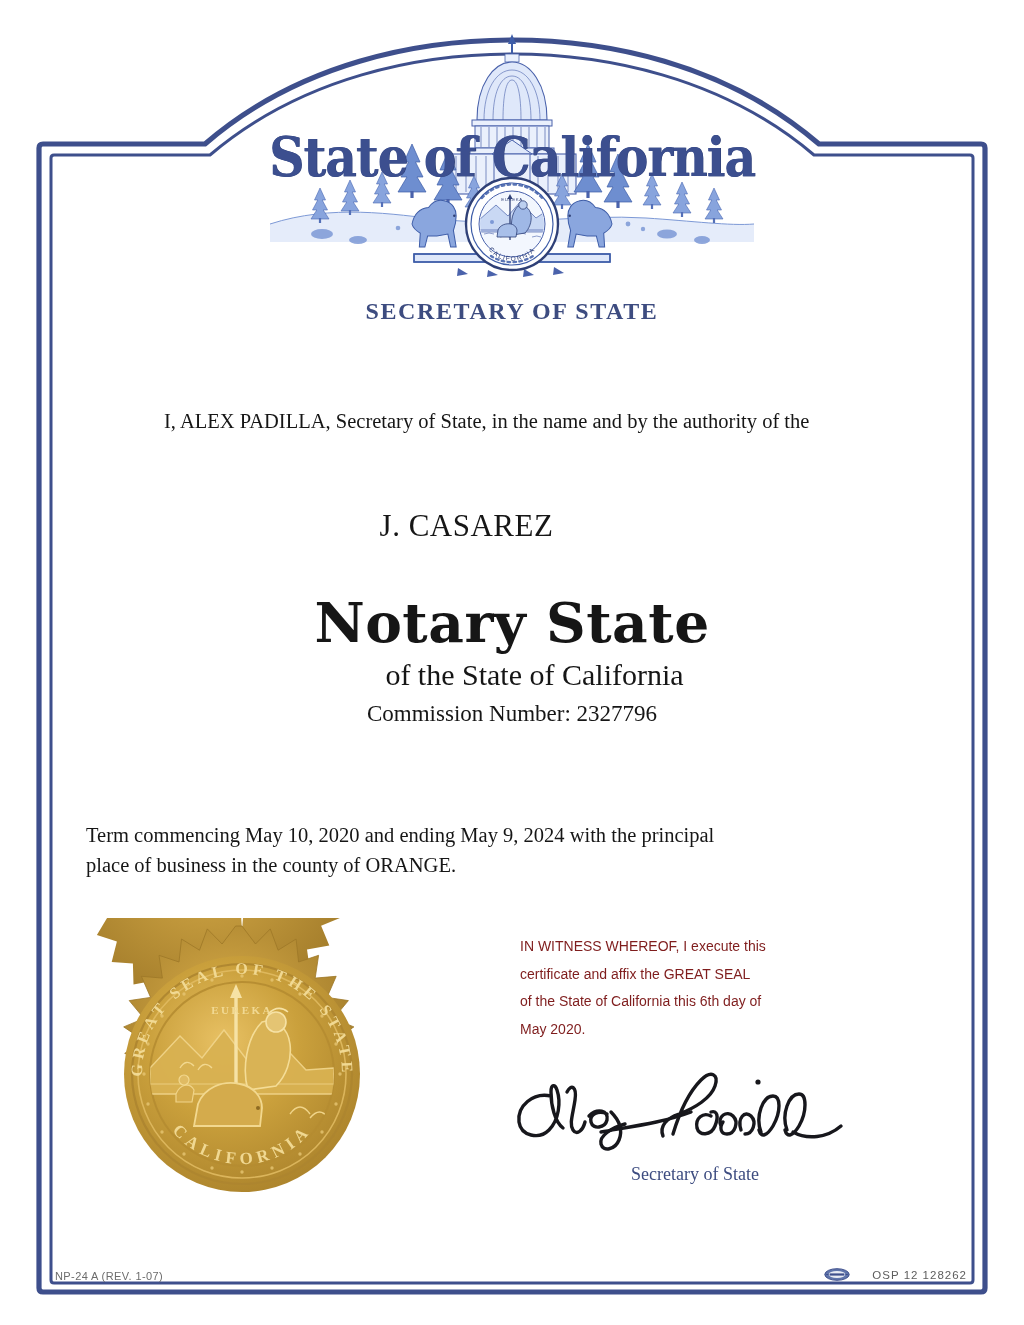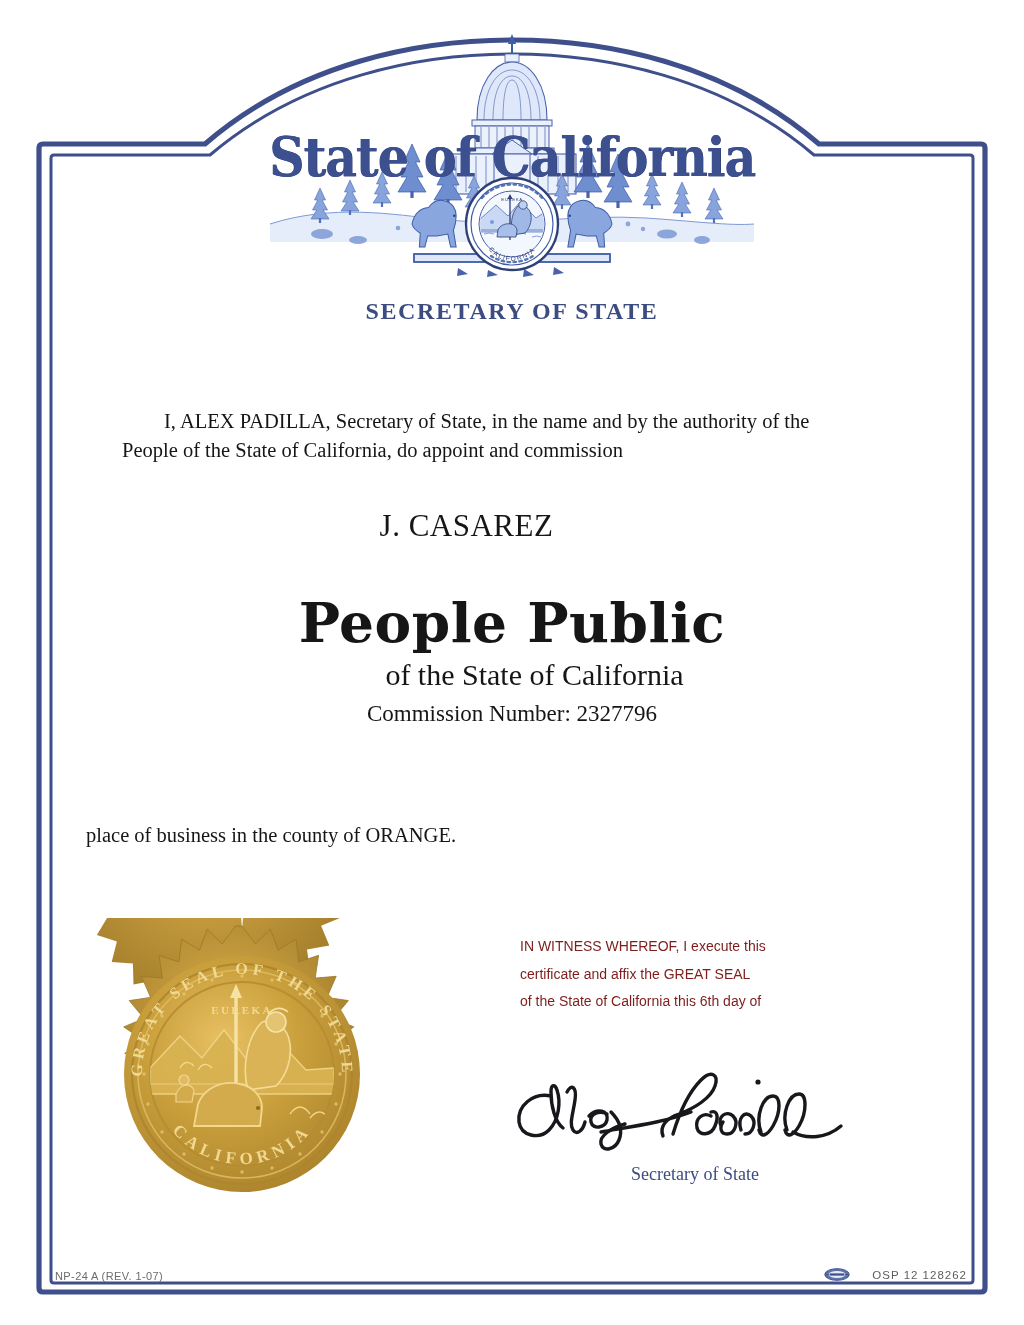--- a/index.html
+++ b/index.html
@@ -367,39 +367,40 @@
       </g>
     </svg>
 
     <div id="state-wordmark">State of California</div>
   </div>
 
   <div id="secretary-of-state">SECRETARY OF STATE</div>
 
   <div id="appointment-clause" class="body-text">
     <div class="indent">I, ALEX PADILLA, Secretary of State, in the name and by the authority of the</div>
-    <div>People of the State of California, do appoint and commission</div>
   </div>
 
   <div id="notary-name">J. CASAREZ</div>
 
   <div id="title-block">
-    <div id="notary-title">People Public</div>
+    <div id="notary-title">Notary State</div>
     <div id="notary-jurisdiction">of the State of California</div>
     <div id="commission-number">Commission Number: 2327796</div>
   </div>
 
   <div id="term-clause" class="body-text">
+    <div>Term commencing  May 10, 2020 and ending  May 9, 2024 with the principal</div>
     <div>place of business in the county of ORANGE.</div>
   </div>
 
   <div id="witness-clause">
     <div>IN WITNESS WHEREOF, I execute this</div>
     <div>certificate and affix the GREAT SEAL</div>
     <div>of the State of California this 6th day of</div>
+    <div>May 2020.</div>
   </div>
 
   <div id="signature-block">
     <svg id="signature-mark" viewBox="0 0 360 95" xmlns="http://www.w3.org/2000/svg">
       <g fill="none" stroke="#17171c" stroke-width="3.4" stroke-linecap="round" stroke-linejoin="round">
 
         <path d="M46,28 C28,24 12,38 14,54 C16,68 34,72 44,62 C54,52 56,34 52,22
                  C50,16 46,16 46,24 C46,38 50,54 58,60"></path>
 
         <path d="M62,24 C66,16 72,18 70,32 C68,46 64,56 68,62 C72,68 78,62 80,54"></path>

